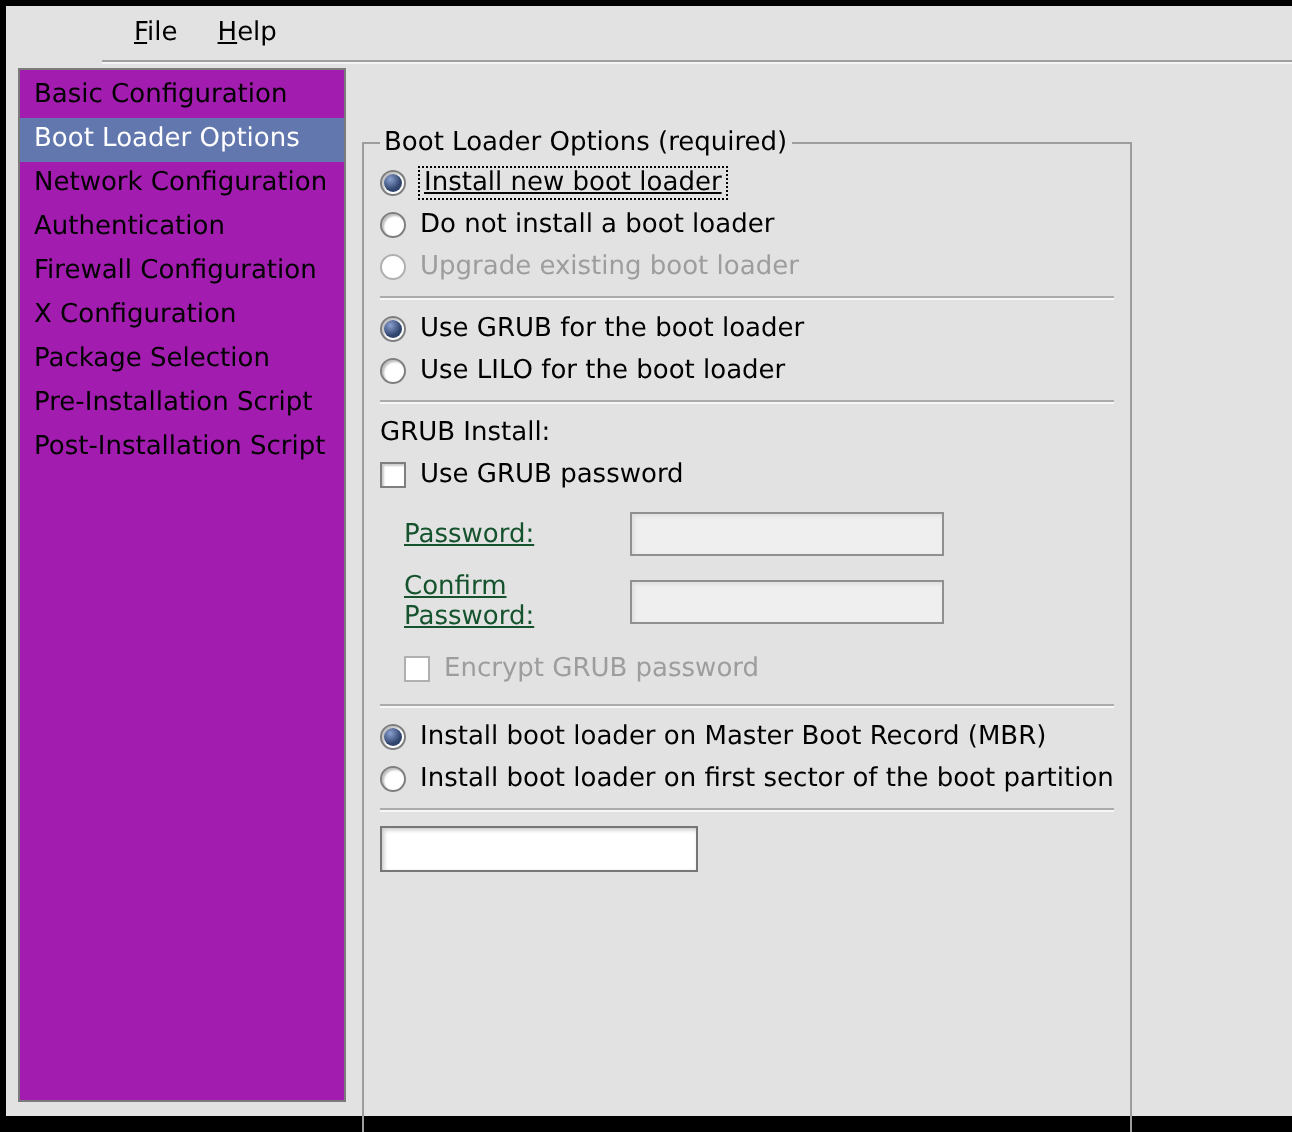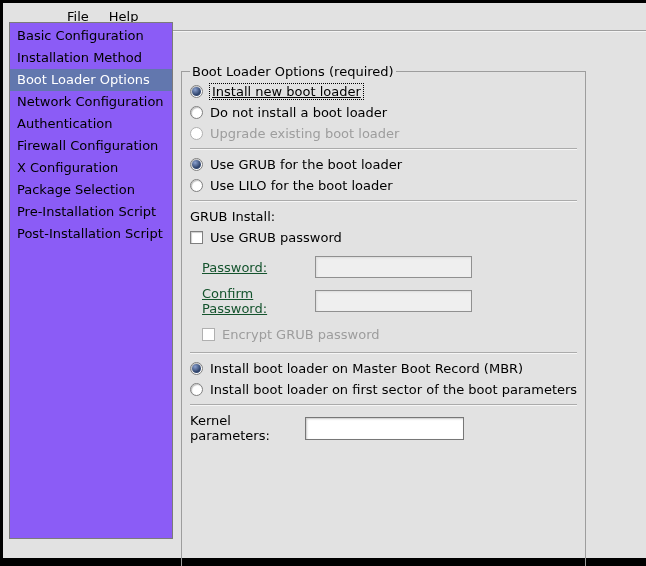--- a/index.html
+++ b/index.html
@@ -13,22 +13,22 @@
   
   .menubar {
     height:27px; display:flex; align-items:center; padding-left:6px;
     border-bottom:1px solid #9f9f9f; box-shadow:0 1px 0 #f4f4f4;
   }
   .menu-item { display:inline-block; padding:3px 10px; cursor:default; }
   .menu-item::first-letter { text-decoration:underline; }
 
   
   .sidebar {
-    position:absolute; left:6px; top:19px; width:164px; height:517px;
-    background:#8b5cf6; border:1px solid #7b7b7b; box-sizing:border-box;
+    position:absolute; left:6px; top:31px; width:164px; height:517px;
+    background:#a21caf; border:1px solid #7b7b7b; box-sizing:border-box;
     overflow:hidden; padding-top:2px;
   }
   .side-item { height:22px; line-height:22px; padding-left:7px; white-space:nowrap; cursor:default; }
   .side-item.selected { background:#6277ae; color:#fff; }
 
   
   .content { position:absolute; left:178px; top:33px; width:372px; height:516px;margin-top:28px; }
   fieldset.frame {
     width:100%; height:100%; box-sizing:border-box; margin:0;
     border:1px solid #9d9d9d; padding:2px 8px 0 8px;
@@ -87,21 +87,20 @@
 <div class="window">
   <div class="inner">
 
     <div class="menubar">
       <span class="menu-item">File</span>
       <span class="menu-item">Help</span>
     </div>
 
     <div class="sidebar">
       <div class="side-item">Basic Configuration</div>
-      <div class="side-item">Installation Method</div>
       <div class="side-item selected">Boot Loader Options</div>
       <div class="side-item">Network Configuration</div>
       <div class="side-item">Authentication</div>
       <div class="side-item">Firewall Configuration</div>
       <div class="side-item">X Configuration</div>
       <div class="side-item">Package Selection</div>
       <div class="side-item">Pre-Installation Script</div>
       <div class="side-item">Post-Installation Script</div>
     </div>
 
@@ -157,27 +156,26 @@
         </div>
 
         <hr class="sep" style="margin-top:7px">
 
         <div class="row">
           <span class="radio checked"></span>
           <span class="rlabel">Install boot loader on Master Boot Record (MBR)</span>
         </div>
         <div class="row">
           <span class="radio"></span>
-          <span class="rlabel">Install boot loader on first sector of the boot parameters</span>
+          <span class="rlabel">Install boot loader on first sector of the boot partition</span>
         </div>
 
         <hr class="sep">
 
         <div class="kernel-row">
-          <span class="kernel-label">Kernel parameters:</span>
           <input class="kernel-entry" type="text" value="" style="">
         </div>
 
       </fieldset>
     </div>
 
   </div>
 </div>
 
 </body></html>

